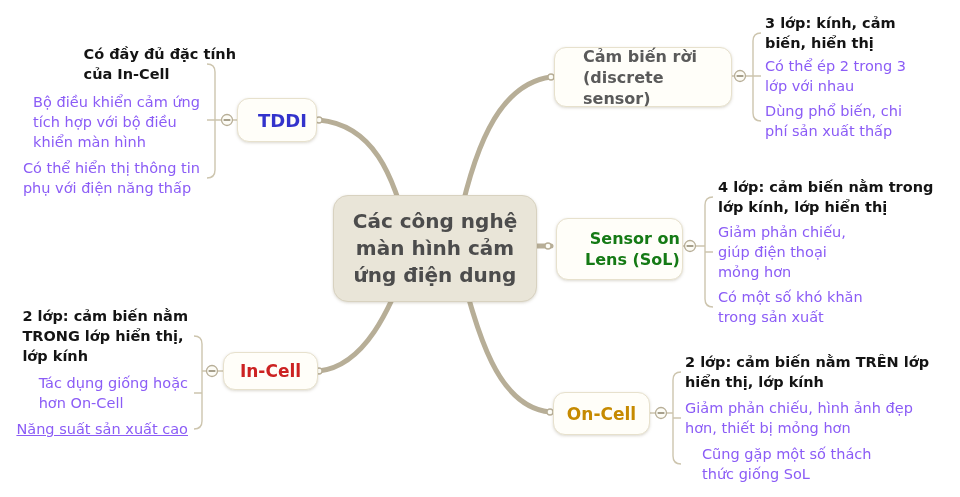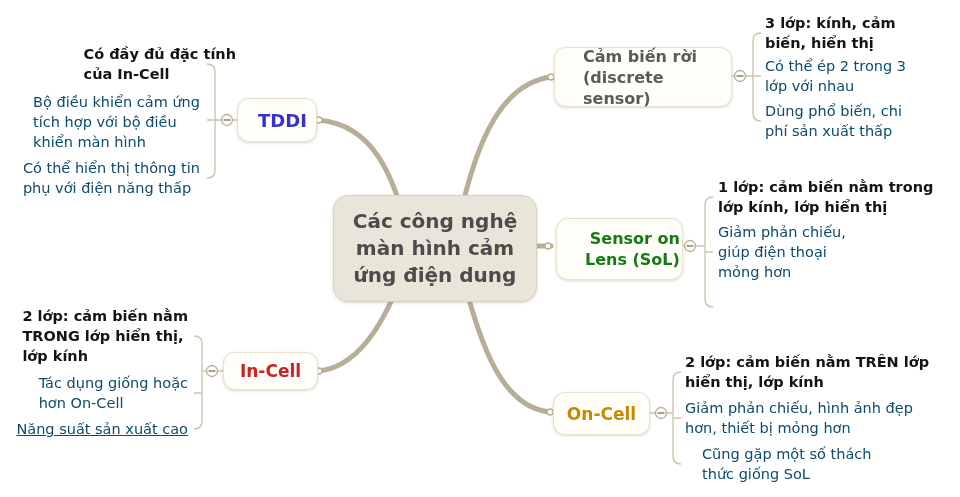--- a/index.html
+++ b/index.html
@@ -17,21 +17,21 @@
     box-shadow:0 1px 3px rgba(130,120,90,.28);
     white-space:pre-line;font-weight:bold;text-align:left;
   }
   .node.center{
     background:#e9e5d8;border-color:#d8d2c0;border-radius:15px;
     font-size:20px;line-height:27px;color:#4c4c4c;text-align:center;
   }
   .node.left-text{justify-content:flex-start;}
   .item{
     position:absolute;z-index:2;white-space:pre-line;
-    font-size:14.5px;line-height:20px;color:#0c4a6e;text-align:left;
+    font-size:14.5px;line-height:20px;color:#8b5cf6;text-align:left;
   }
   .item.em{font-weight:bold;color:#141414;}
 </style>
 </head>
 <body>
 
 <div id="stage">
 
   <svg class="links" width="960" height="497" viewBox="0 0 960 497">
 
@@ -119,25 +119,27 @@
 hơn On-Cell</div>
   <div class="item" style="right:772px;top:419px;text-decoration:underline;">Năng suất sản xuất cao</div>
 
   <div class="item em" style="left:765px;top:13px;">3 lớp: kính, cảm
 biến, hiển thị</div>
   <div class="item" style="left:765px;top:56px;">Có thể ép 2 trong 3
 lớp với nhau</div>
   <div class="item" style="left:765px;top:101px;">Dùng phổ biến, chi
 phí sản xuất thấp</div>
 
-  <div class="item em" style="left:718px;top:177px;">1 lớp: cảm biến nằm trong
+  <div class="item em" style="left:718px;top:177px;">4 lớp: cảm biến nằm trong
 lớp kính, lớp hiển thị</div>
   <div class="item" style="left:718px;top:222px;">Giảm phản chiếu,
 giúp điện thoại
 mỏng hơn</div>
+  <div class="item" style="left:718px;top:287px;">Có một số khó khăn
+trong sản xuất</div>
 
   <div class="item em" style="left:685px;top:352px;">2 lớp: cảm biến nằm TRÊN lớp
 hiển thị, lớp kính</div>
   <div class="item" style="left:685px;top:398px;">Giảm phản chiếu, hình ảnh đẹp
 hơn, thiết bị mỏng hơn</div>
   <div class="item" style="left:702px;top:444px;">Cũng gặp một số thách
 thức giống SoL</div>
 
 </div>
 

